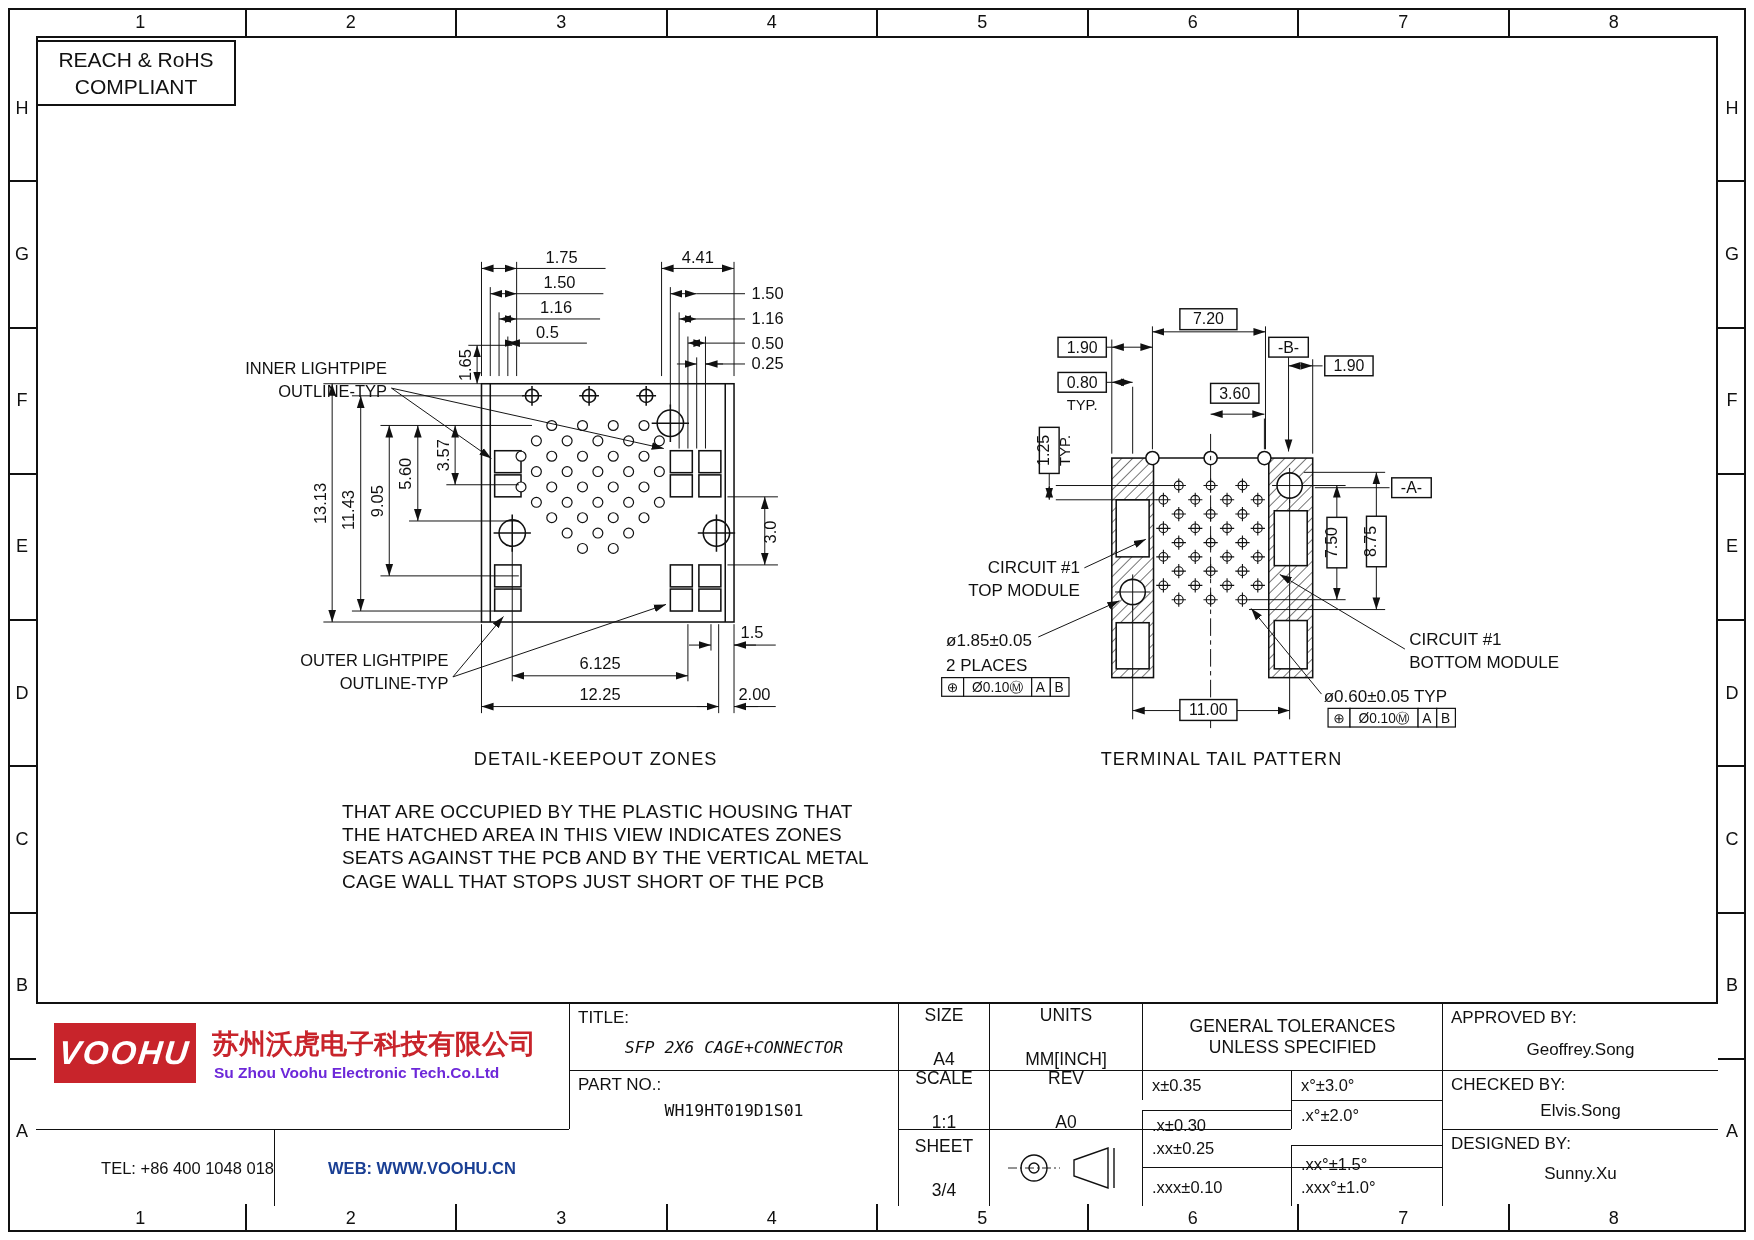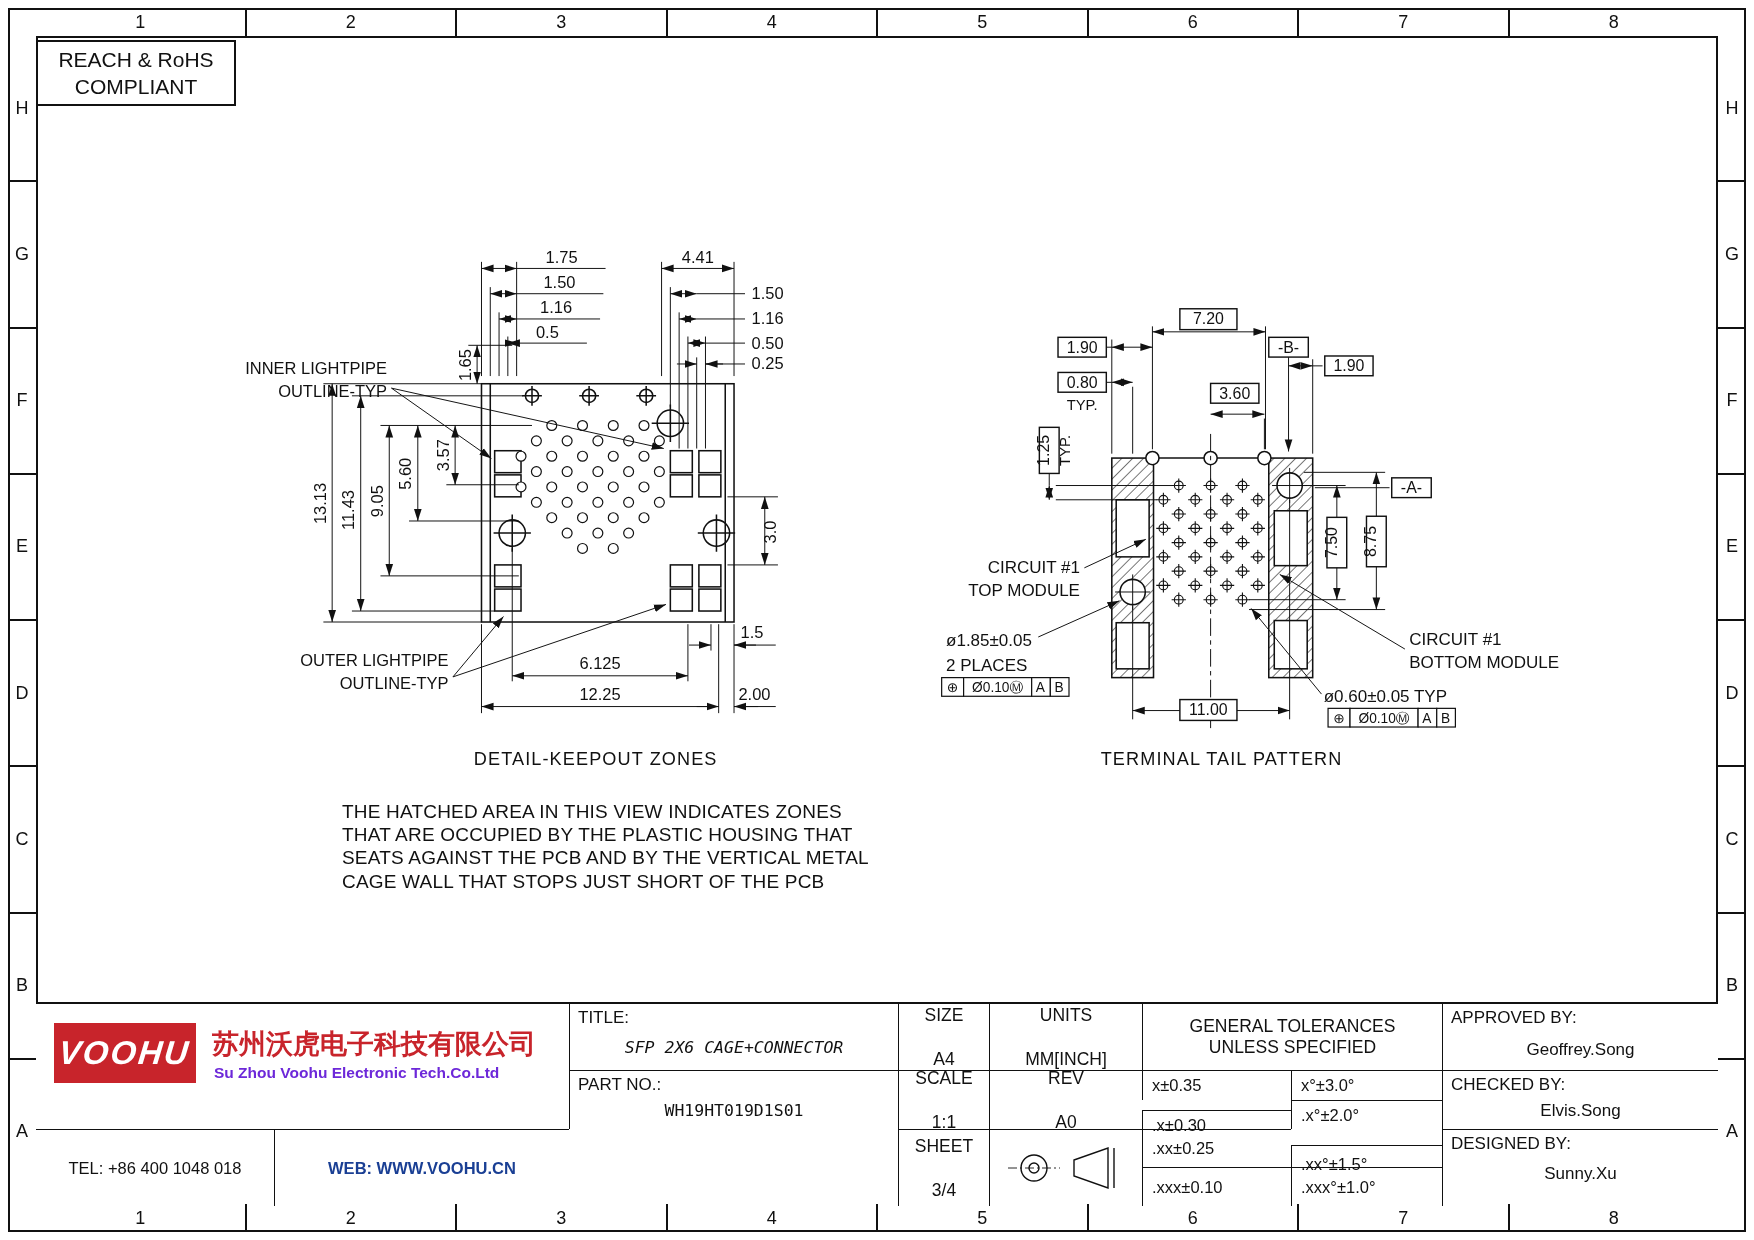--- a/index.html
+++ b/index.html
@@ -449,37 +449,37 @@
         <text x="1192" y="653" text-anchor="middle">⊕</text>
         <text x="1233" y="653" text-anchor="middle">Ø0.10Ⓜ</text>
         <text x="1272" y="653" text-anchor="middle">A</text>
         <text x="1289" y="653" text-anchor="middle">B</text>
       </g>
       <text x="1085" y="692" text-anchor="middle" font-size="16.5" letter-spacing="1">TERMINAL TAIL PATTERN</text>
     </g>
   </svg>
 
   <div class="abs note">
+    <div>THAT ARE OCCUPIED BY THE PLASTIC HOUSING THAT</div>
     <div>THE HATCHED AREA IN THIS VIEW INDICATES ZONES</div>
-    <div>THAT ARE OCCUPIED BY THE PLASTIC HOUSING THAT</div>
     <div>SEATS AGAINST THE PCB AND BY THE VERTICAL METAL</div>
     <div>CAGE WALL THAT STOPS JUST SHORT OF THE PCB</div>
   </div>
 
   <div class="abs tb">
 
     <div class="tbc nl nt" style="left:0;top:0;width:533px;height:125px;">
       <div class="logo-box">
         <span class="logo-text">VOOHU</span>
       </div>
       <div class="cn-name">苏州沃虎电子科技有限公司</div>
       <div class="en-name">Su Zhou Voohu Electronic Tech.Co.Ltd</div>
     </div>
 
-    <div class="tbc nl centerc" style="left:0;top:125px;width:238px;height:77px;">
+    <div class="tbc nl centerc" style="left:0;top:125px;width:238px;height:77px;justify-content:flex-end;">
       <span>TEL: +86 400 1048 018</span>
     </div>
     <div class="tbc centerc" style="left:238px;top:125px;width:295px;height:77px;text-align:center;">
       <span class="web-text">WEB: WWW.VOOHU.CN</span>
     </div>
 
     <div class="tbc nt" style="left:533px;top:0;width:329px;height:66px;">
       <div class="tb-label">TITLE:</div>
       <div class="tb-val-center" style="top:34px;font-style:italic;">SFP 2X6 CAGE+CONNECTOR</div>
     </div>

